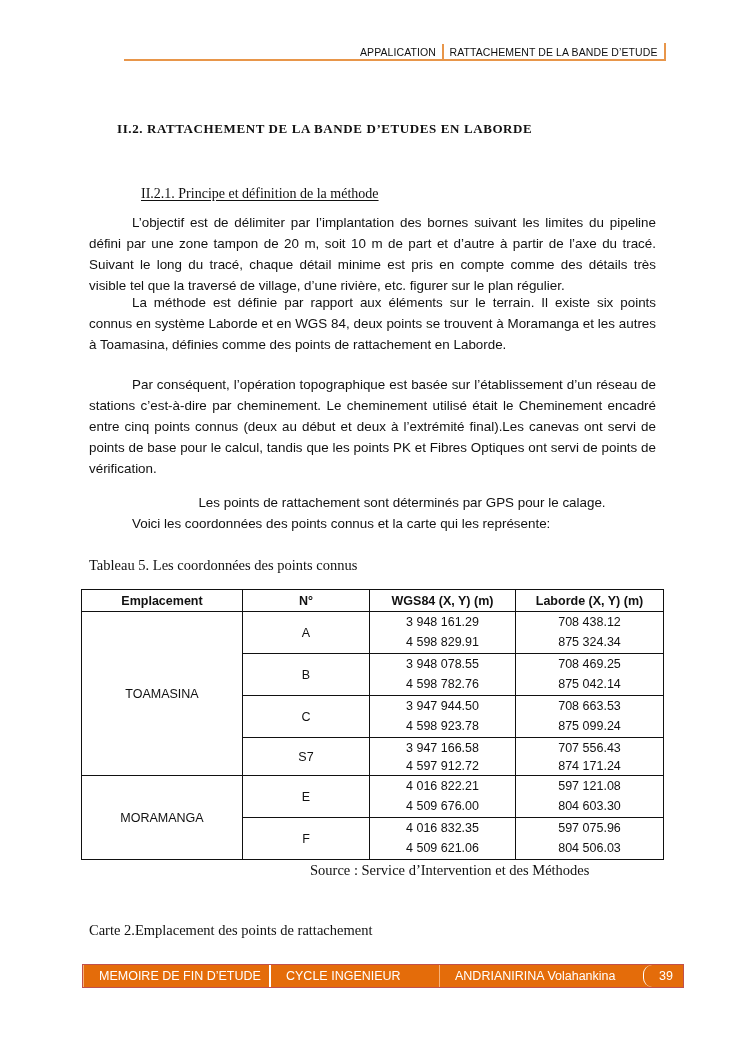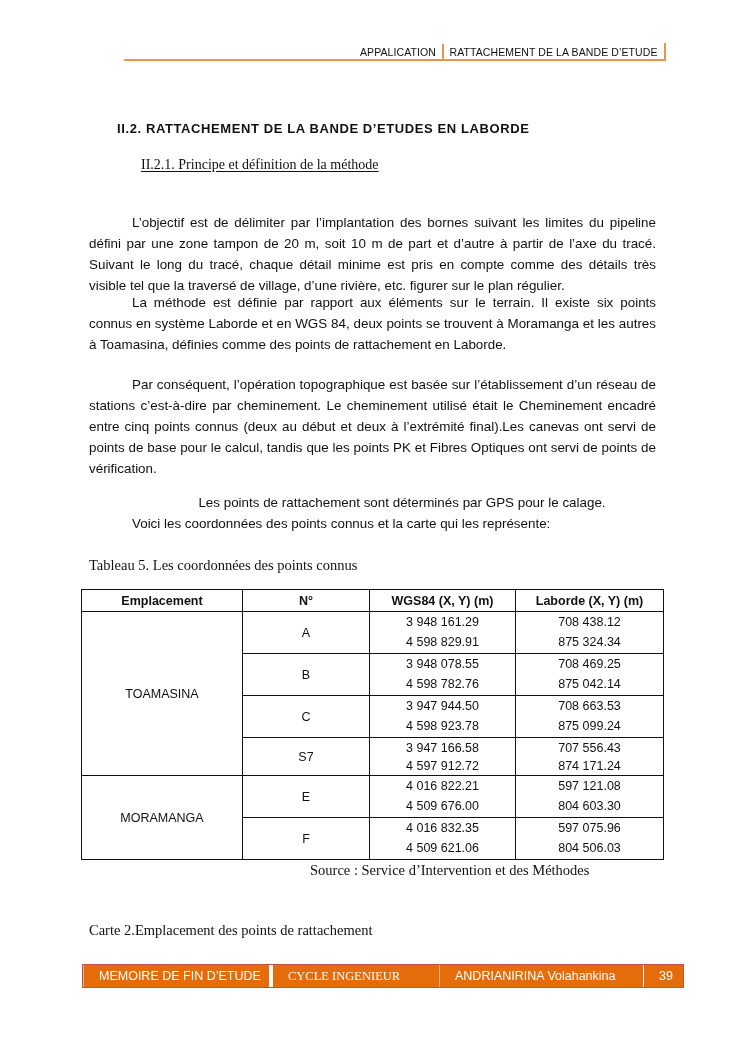--- a/index.html
+++ b/index.html
@@ -8,22 +8,22 @@
     .serif { font-family: "Liberation Serif", "DejaVu Serif", serif; }
 
     
     .run-header { position: absolute; top: 43px; left: 124px; width: 542px; height: 18px; }
     .run-header .line { position: absolute; left: 0; right: 0; bottom: 0; height: 2px; background: #e8964a; }
     .run-header .labels { position: absolute; right: 0; top: 0; height: 18px; display: flex; align-items: center; font-size: 10.5px; letter-spacing: 0.1px; justify-content: center; }
     .run-header .labels span { padding: 0 6px; line-height: 14px; }
     .run-header .sep { width: 1.5px; height: 16px; background: #e8964a; }
     .run-header .end { width: 2.5px; height: 18px; background: #e8964a; }
 
-    .h2 { position: absolute; top: 121px; left: 117px; font-family: Liberation Sans, sans-serif; font-weight: bold; font-size: 13px; letter-spacing: 0.6px; }
-    .h3 { position: absolute; top: 157px; left: 141px; font-size: 14px; text-decoration: underline; text-underline-offset: 2px; }
+    .h2 { position: absolute; top: 121px; left: 117px; font-family: Liberation Serif, serif; font-weight: bold; font-size: 13px; letter-spacing: 0.6px; }
+    .h3 { position: absolute; top: 186px; left: 141px; font-size: 14px; text-decoration: underline; text-underline-offset: 2px; }
 
     .para { position: absolute; left: 89px; width: 567px; font-size: 13.4px; line-height: 21px; text-align: justify; }
     .para .indent { display: inline-block; width: 43px; }
     .p1 { top: 212px; }
     .p2 { top: 292px; }
     .p3 { top: 374px; }
     .p4 { top: 492px; left: 132px; width: 540px; text-align: center; }
     .p5 { top: 513px; left: 132px; width: 540px; text-align: left; }
 
     .caption { position: absolute; font-size: 14.5px; }
@@ -39,23 +39,23 @@
     table.coords col.c3 { width: 146px; }
     table.coords col.c4 { width: 148px; }
     table.coords td .v { display: block; line-height: 21px; }
     table.coords td.pair .v:first-child { line-height: 20px; }
     table.coords tr.tight td .v { line-height: 17px; }
 
     
     .footer { position: absolute; top: 964px; left: 82px; width: 602px; height: 24px; background: #e46c0a; border: 1.5px solid #c0504d; box-sizing: border-box; display: flex; align-items: center; color: #fff; font-size: 12.5px; }
     .footer .cell { height: 100%; display: flex; align-items: center; padding-left: 15px; box-sizing: border-box; }
     .footer .f1 { width: 186px; border-left: 1px solid #f7b27a; }
-    .footer .f2 { width: 170px; border-left: 4px solid #ffffff; font-family: Liberation Serif, serif; }
+    .footer .f2 { width: 170px; border-left: 2px solid #ffffff; }
     .footer .f3 { width: 204px; border-left: 1px solid #f7b27a; }
-    .footer .f4 { flex: 1; border-left: 1.5px solid #fff; }
+    .footer .f4 { flex: 1; border-left: 1.5px solid #fff; border-radius: 9px; }
   </style>
 </head>
 <body>
 
 <div class="run-header sans">
   <div class="line"></div>
   <div class="labels">
     <span>APPALICATION</span>
     <div class="sep"></div>
     <span>RATTACHEMENT DE LA BANDE D’ETUDE</span>

